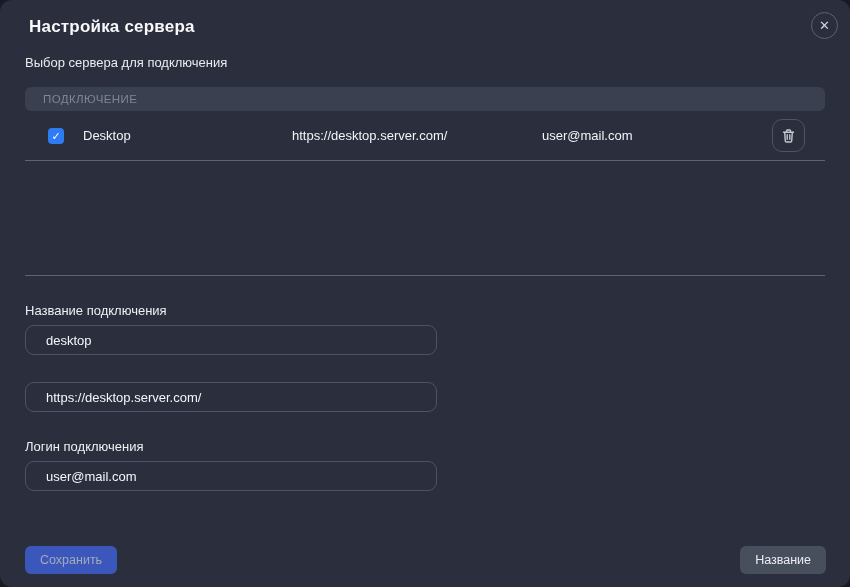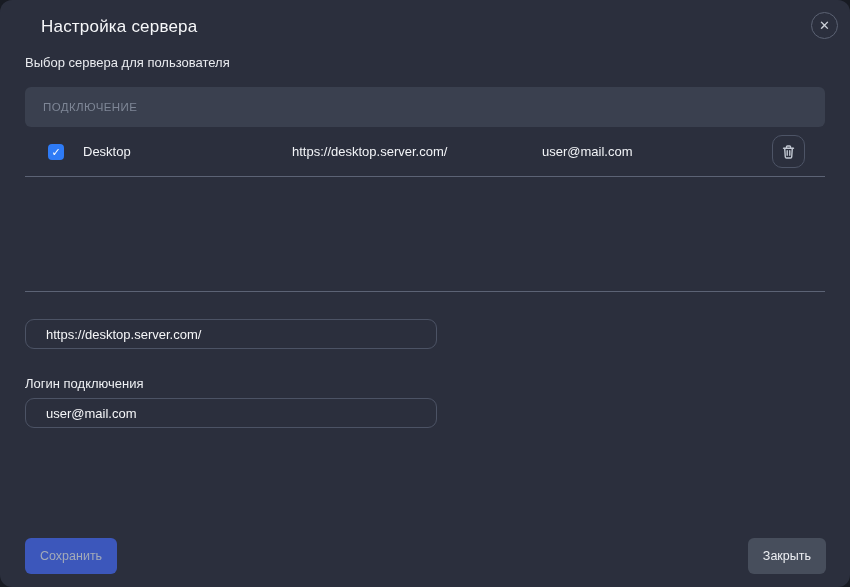--- a/index.html
+++ b/index.html
@@ -20,23 +20,23 @@
     padding: 15px 25px 13px 25px;
     color: #f2f4f7;
   }
   
   .dlg-header {
     display: flex;
     align-items: flex-start;
     justify-content: space-between;
   }
   .dlg-title {
-    margin: 2px 0 0 16px;
+    margin: 2px 0 0 4px;
     font-size: 17px;
-    font-weight: 400;
+    font-weight: 700;
     color: #f7f8fa;
     letter-spacing: 0.2px;
   }
   .close-btn {
     position: absolute;
     top: 12px;
     right: 12px;
     width: 27px;
     height: 27px;
     border-radius: 50%;
@@ -57,21 +57,21 @@
   
   .grid-cols {
     display: grid;
     grid-template-columns: 249px 250px 1fr 53px;
     align-items: center;
     box-sizing: border-box;
     padding-left: 18px;
   }
   .t-header {
     margin-top: 17px;
-    height: 40px;
+    height: 24px;
     background: #3a404f;
     border-radius: 6px;
     color: #7e8696;
     font-size: 11.5px;
     letter-spacing: 0.4px;
   }
   .t-row {
     height: 50px;
     border-bottom: 1px solid #5c6375;
     font-size: 13px;
@@ -143,21 +143,21 @@
   .dlg-footer {
     position: absolute;
     left: 25px;
     right: 24px;
     bottom: 13px;
     display: flex;
     justify-content: space-between;
     align-items: center;
   }
   .btn {
-    height: 36px;
+    height: 28px;
     border: none;
     border-radius: 6px;
     font-size: 12.5px;
     font-family: "Liberation Sans", "DejaVu Sans", sans-serif;
     padding: 0 15px;
     cursor: pointer;
   }
   .btn-save {
     background: #3c57bb;
     color: #a3aab8;
@@ -172,21 +172,21 @@
 
 <div class="modal">
 
   <div class="dlg-header">
     <h1 class="dlg-title">Настройка сервера</h1>
     <button class="close-btn">
       <span>✕</span>
     </button>
   </div>
 
-  <p class="dlg-subtitle">Выбор сервера для пользователя</p>
+  <p class="dlg-subtitle">Выбор сервера для подключения</p>
 
   <div class="t-header grid-cols">
     <span>ПОДКЛЮЧЕНИЕ</span>
     <span></span>
   </div>
 
   <div class="t-row grid-cols">
     <span class="cell-first">
       <span class="checkbox">✓</span>
       <span>Desktop</span>
@@ -200,28 +200,32 @@
         <path d="M3.7 4.4 L4.3 13 Q4.4 14 5.4 14 H9.6 Q10.6 14 10.7 13 L11.3 4.4"></path>
         <path d="M6.2 6.8 V11.2 M8.8 6.8 V11.2"></path>
       </svg>
     </button>
   </div>
 
   <div class="t-space"></div>
 
   <hr class="divider">
 
+  <div class="field">
+    <label>Название подключения</label>
+    <input type="text" value="desktop" style="">
+  </div>
 
   <div class="field">
     <input type="text" value="https://desktop.server.com/" style="">
   </div>
 
   <div class="field">
     <label>Логин подключения</label>
     <input type="text" value="user@mail.com" style="">
   </div>
 
   <div class="dlg-footer">
     <button class="btn btn-save">Сохранить</button>
-    <button class="btn btn-close">Закрыть</button>
+    <button class="btn btn-close">Название</button>
   </div>
 
 </div>
 
 </body></html>

